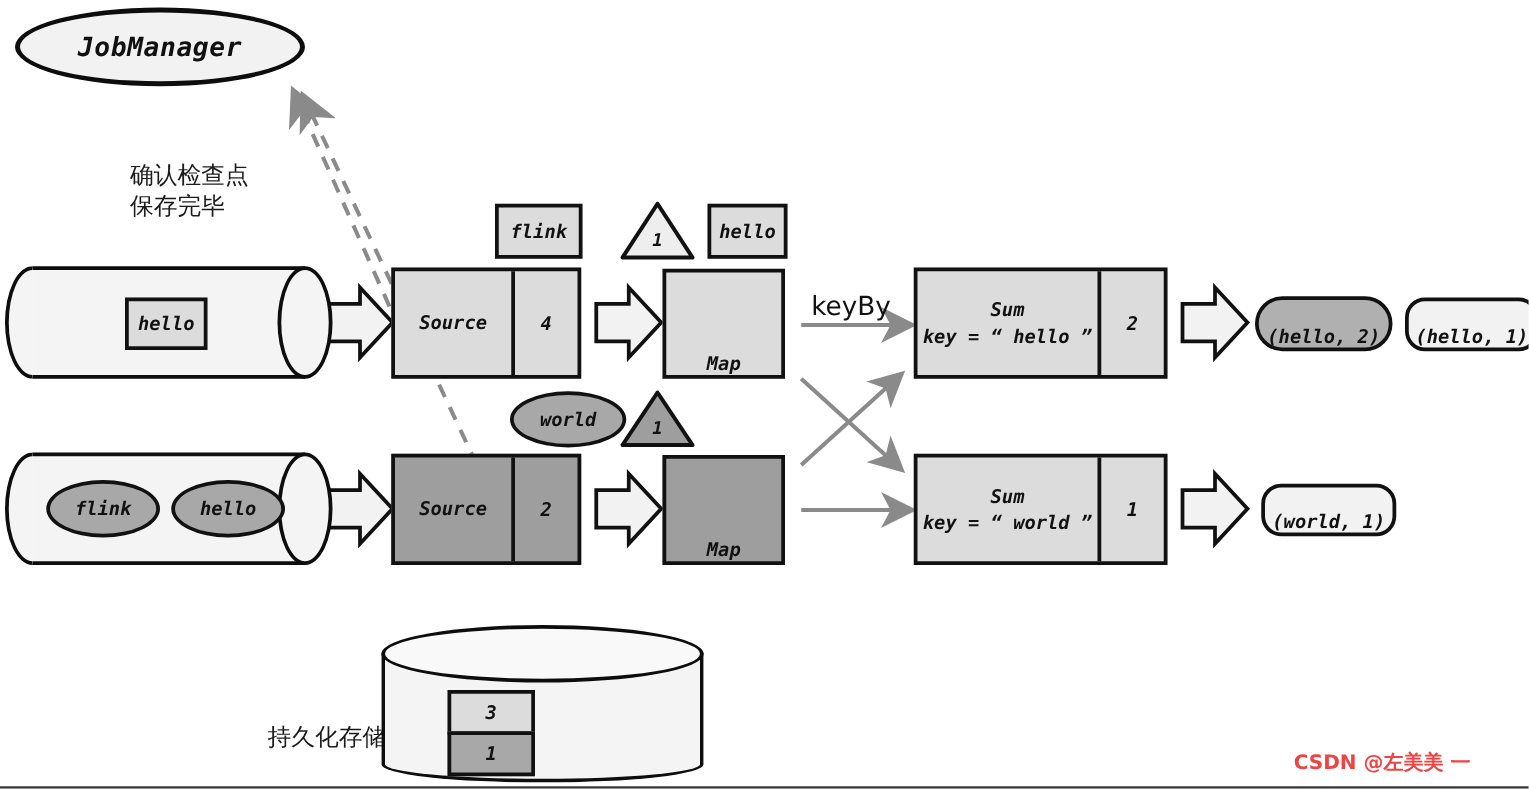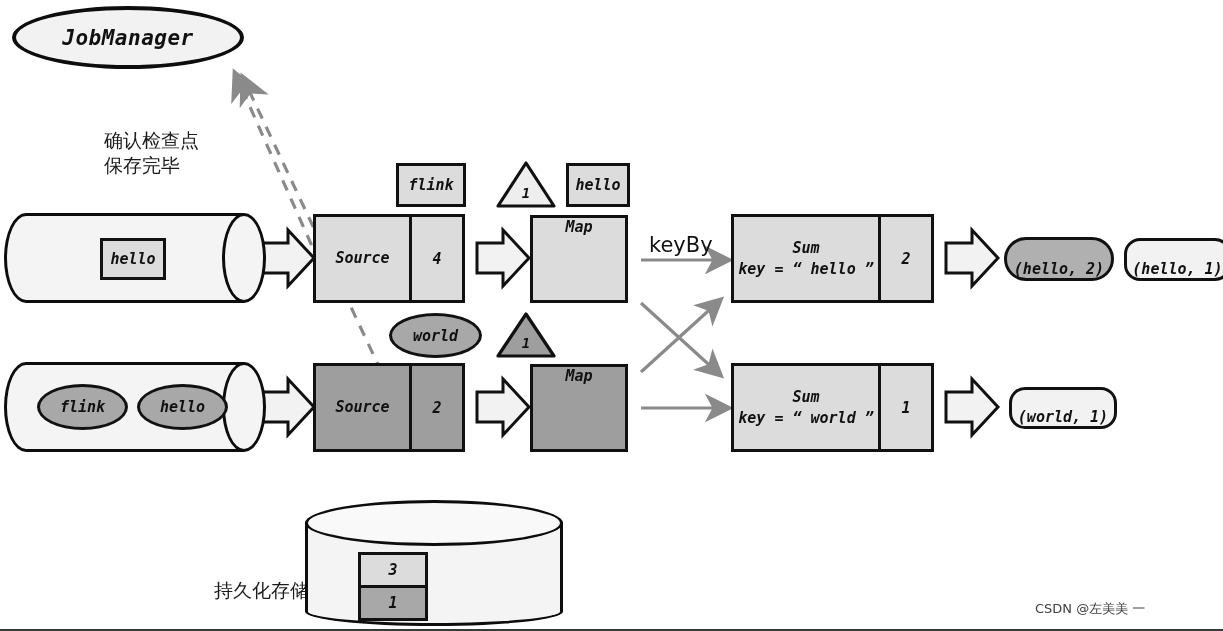--- a/index.html
+++ b/index.html
@@ -108,21 +108,21 @@
   .op-count {
     flex: 0 0 auto;
     width: 50px;
     border-left: 3px solid #111;
     display: flex; align-items: center; justify-content: center;
     font-size: 15px;
   }
   .op-plain {
     border: 3px solid #111;
     background: #dcdcdc;
-    display: flex; align-items: flex-start; justify-content: center;
+    display: flex; align-items: flex-end; justify-content: center;
     font-size: 15px;
   }
   .op-plain.dark { background: #9e9e9e; }
 
   
   .pill {
     border: 3px solid #111;
     border-radius: 16px;
     background: #f2f2f2;
     display: flex; align-items: flex-end; justify-content: center;
@@ -157,23 +157,24 @@
   }
 
   
   .keyby-label {
     font-family: "DejaVu Sans", sans-serif;
     font-size: 21px;
     color: #111;
   }
   .watermark {
     font-family: "DejaVu Sans", sans-serif;
-    font-size: 13px;
-    color: #404040;
+    font-size: 16px;
+    color: #ef4444;
     white-space: nowrap;
+    font-weight: bold;
   }
 
   svg.overlay {
     position: absolute;
     left: 0; top: 0;
     width: 1223px;
     height: 631px;
     pointer-events: none;
   }
 </style>
@@ -250,21 +251,21 @@
   <div class="abs chip-rect mono-it" style="left:396px; top:163px; width:70px; height:44px;">
     <span>flink</span>
   </div>
   <div class="abs mono-it" style="left:498px; top:185px; width:56px; text-align:center; font-size:14px;">
     <span>1</span>
   </div>
   <div class="abs chip-rect mono-it" style="left:566px; top:163px; width:64px; height:44px;">
     <span>hello</span>
   </div>
 
-  <div class="abs chip-ellipse mono-it" style="left:389px; top:313px; width:93px; height:45px;">
+  <div class="abs chip-ellipse mono-it" style="left:408px; top:313px; width:93px; height:45px;">
     <span>world</span>
   </div>
   <div class="abs mono-it" style="left:498px; top:335px; width:56px; text-align:center; font-size:14px;">
     <span>1</span>
   </div>
 
   <div class="abs op-box" style="left:313px; top:214px; width:152px; height:89px;">
     <div class="op-main mono-it">Source</div>
     <div class="op-count mono-it">4</div>
   </div>

